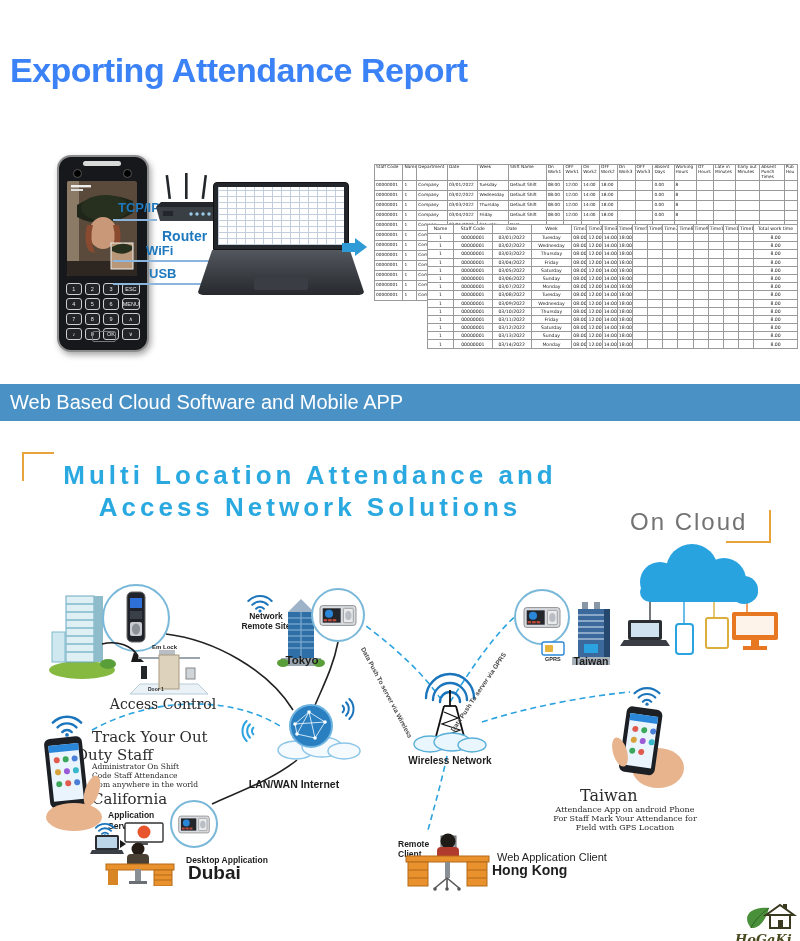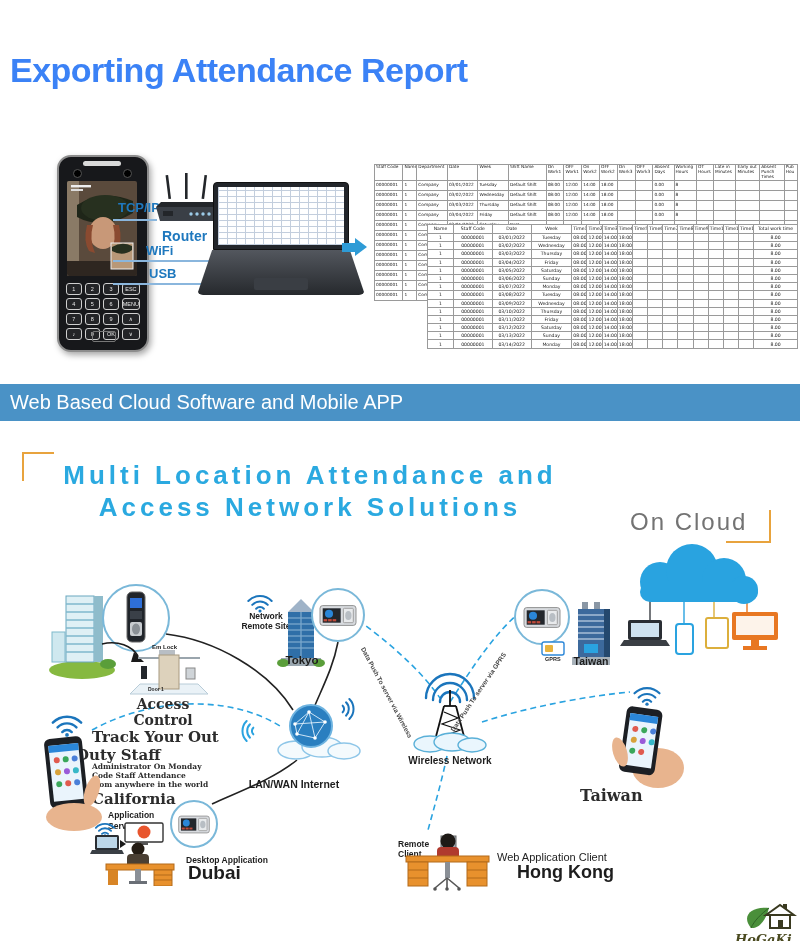--- a/index.html
+++ b/index.html
@@ -43,21 +43,21 @@
   #table1 tbody td{height:9px;white-space:nowrap;}
   #table2{left:427px;top:224px;width:371px;font-size:4.6px;line-height:1.1;z-index:2;border:1px solid #555;}
   #table2 thead th{height:8px;text-align:center;white-space:nowrap;}
   #table2 tbody td{height:7.2px;text-align:center;white-space:nowrap;}
   
   .bracket-tl{left:22px;top:452px;width:30px;height:27px;border-top:2px solid #e8a33d;border-left:2px solid #e8a33d;}
   .dg-title{left:55px;width:510px;text-align:center;font-size:26px;font-weight:700;color:#2aa9e0;letter-spacing:4px;}
   .on-cloud{left:630px;top:508px;font-size:24px;font-weight:400;color:#737373;letter-spacing:2px;}
   .bracket-oc{left:726px;top:510px;width:43px;height:31px;border-right:2px solid #e8a33d;border-bottom:2px solid #e8a33d;}
   .circle{border-radius:50%;border:2px solid #7ab8d9;background:#fff;z-index:2;display:flex;align-items:center;justify-content:center;}
-  .friendly{font-family:"DejaVu Serif",serif;font-weight:700;color:#2c2c2c;}
+  .friendly{font-family:"DejaVu Serif",serif;font-weight:400;color:#2c2c2c;}
   .lbl-bold{font-weight:700;color:#1d1d1d;}
   .pre{white-space:pre-line;}
   .push-label{position:absolute;font-size:6.5px;font-weight:700;color:#4a4a4a;white-space:nowrap;
               transform-origin:left center;z-index:3;}
   .z2{z-index:2;} .z3{z-index:3;}
   
   .logo-name{font-family:"DejaVu Serif",serif;font-style:italic;font-weight:700;font-size:13px;color:#4a4a20;}
   .logo-bar{width:56px;height:8px;background:#4a4a20;color:#fff;font-size:4.5px;line-height:8px;text-align:center;letter-spacing:0.3px;}
 </style>
 </head>
@@ -872,21 +872,21 @@
           <circle cx="34" cy="50" r="3" fill="#e05a4e"></circle>
           <circle cx="43" cy="50" r="3" fill="#4a7fd8"></circle>
       </g>
     </g>
     <ellipse cx="40" cy="84" rx="28" ry="14" fill="#e8b48e"></ellipse>
     <ellipse cx="58" cy="58" rx="7" ry="16" fill="#e8b48e" transform="rotate(18 58 58)"></ellipse>
   </svg>
   <div class="abs friendly" style="left:92px;top:728px;font-size:15px;">Track Your Out</div>
   <div class="abs friendly" style="left:76px;top:746px;font-size:15px;">Duty Staff</div>
   <div class="abs friendly" style="left:92px;top:762px;font-size:7.5px;line-height:9px;">
-    <div>Administrator On Monday</div>
+    <div>Administrator On Shift</div>
     <div>Code Staff Attendance</div>
     <div>from anywhere in the world</div>
   </div>
   <div class="abs friendly" style="left:92px;top:790px;font-size:15px;">California</div>
 
   <svg class="abs" style="left:246px;top:592px;" width="28" height="21" viewBox="0 0 36 26">
     <g fill="none" stroke="#1b75bc" stroke-width="2.6" stroke-linecap="round">
       <path d="M3 11a21 21 0 0 1 30 0"></path>
         <path d="M8 16a14 14 0 0 1 20 0"></path>
         <path d="M13 21a7 7 0 0 1 10 0"></path>
@@ -1043,20 +1043,25 @@
         <circle cx="27" cy="35" r="3" fill="#d8a23a"></circle>
           <circle cx="36" cy="35" r="3" fill="#9a5ad8"></circle>
           <circle cx="45" cy="35" r="3" fill="#38b8c8"></circle>
         <circle cx="27" cy="46" r="3" fill="#3aa75a"></circle>
           <circle cx="36" cy="46" r="3" fill="#e05a4e"></circle>
       </g>
     </g>
     <ellipse cx="14" cy="46" rx="7" ry="15" fill="#e8b48e" transform="rotate(-16 14 46)"></ellipse>
   </svg>
   <div class="abs friendly" style="left:580px;top:786px;font-size:16px;">Taiwan</div>
+  <div class="abs friendly" style="left:545px;top:805px;width:160px;text-align:center;font-size:8px;line-height:9px;">
+    <div>Attendance App on android Phone</div>
+    <div>For Staff Mark Your Attendance for</div>
+    <div>Field with GPS Location</div>
+  </div>
 
   <div class="abs lbl-bold pre" style="left:108px;top:810px;font-size:8.5px;line-height:11px;">Application
 Server</div>
   <svg class="abs" style="left:94px;top:821px;" width="22" height="16" viewBox="0 0 36 26">
     <g fill="none" stroke="#1b75bc" stroke-width="3" stroke-linecap="round">
       <path d="M3 11a21 21 0 0 1 30 0"></path>
         <path d="M8 16a14 14 0 0 1 20 0"></path>
         <path d="M13 21a7 7 0 0 1 10 0"></path>
     </g>
       <circle cx="18" cy="24" r="2.5" fill="#1b75bc"></circle>
@@ -1115,21 +1120,21 @@
     <g stroke="#555" stroke-width="1.6">
       <line x1="42" y1="48" x2="30" y2="58"></line>
         <line x1="42" y1="48" x2="54" y2="58"></line>
         <line x1="42" y1="48" x2="42" y2="58"></line>
     </g>
     <circle cx="30" cy="59" r="1.8" fill="#555"></circle>
       <circle cx="42" cy="59" r="1.8" fill="#555"></circle>
       <circle cx="54" cy="59" r="1.8" fill="#555"></circle>
   </svg>
   <div class="abs" style="left:497px;top:851px;font-size:11px;color:#222;">Web Application Client</div>
-  <div class="abs lbl-bold" style="left:517px;top:862px;font-size:18px;">Hong Kong</div>
+  <div class="abs lbl-bold" style="left:492px;top:862px;font-size:14px;">Hong Kong</div>
 
   <div class="abs" style="left:735px;top:902px;width:60px;">
     <svg width="58" height="30" viewBox="0 0 58 30" style="display:block;margin-left:4px;">
       <path d="M12 26 C2 14 12 4 30 6 C27 18 20 27 12 26 Z" fill="#4a8f3a"></path>
       <path d="M30 6 C22 12 15 19 12 26" fill="none" stroke="#2f6326" stroke-width="1"></path>
       <rect x="44" y="2" width="4" height="7" fill="#3a3a20"></rect>
       <polygon points="27,13 41,3 55,13" fill="#fff" stroke="#3a3a20" stroke-width="2"></polygon>
       <rect x="31" y="13" width="20" height="13" fill="#fff" stroke="#3a3a20" stroke-width="2"></rect>
       <rect x="39" y="18" width="5" height="8" fill="#3a3a20"></rect>
     </svg>

